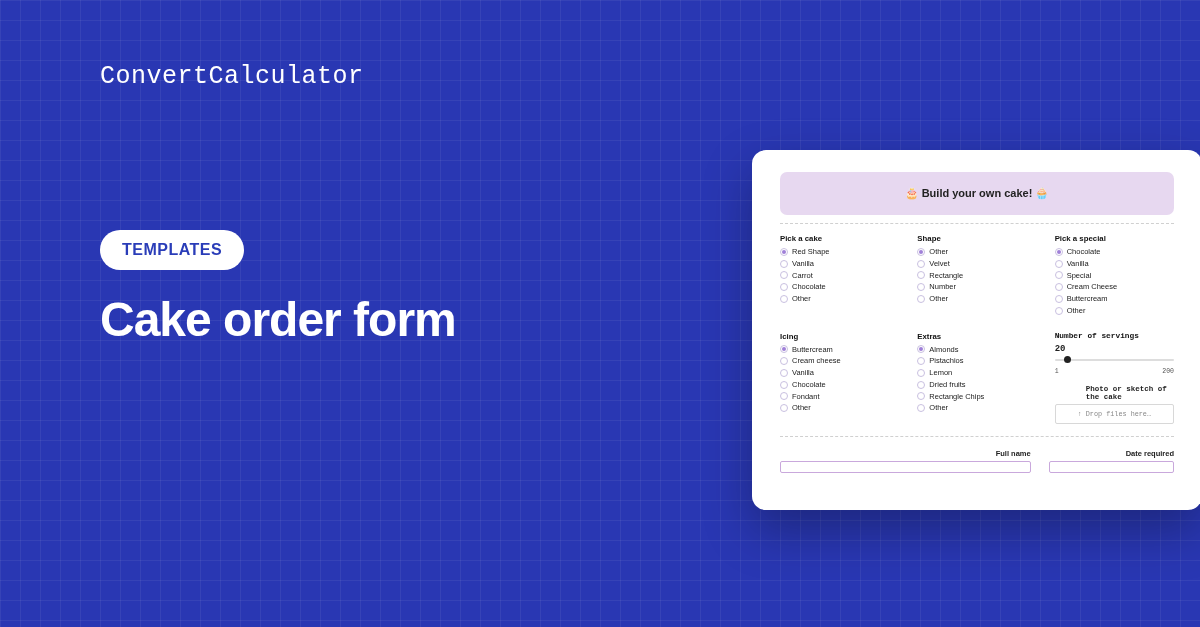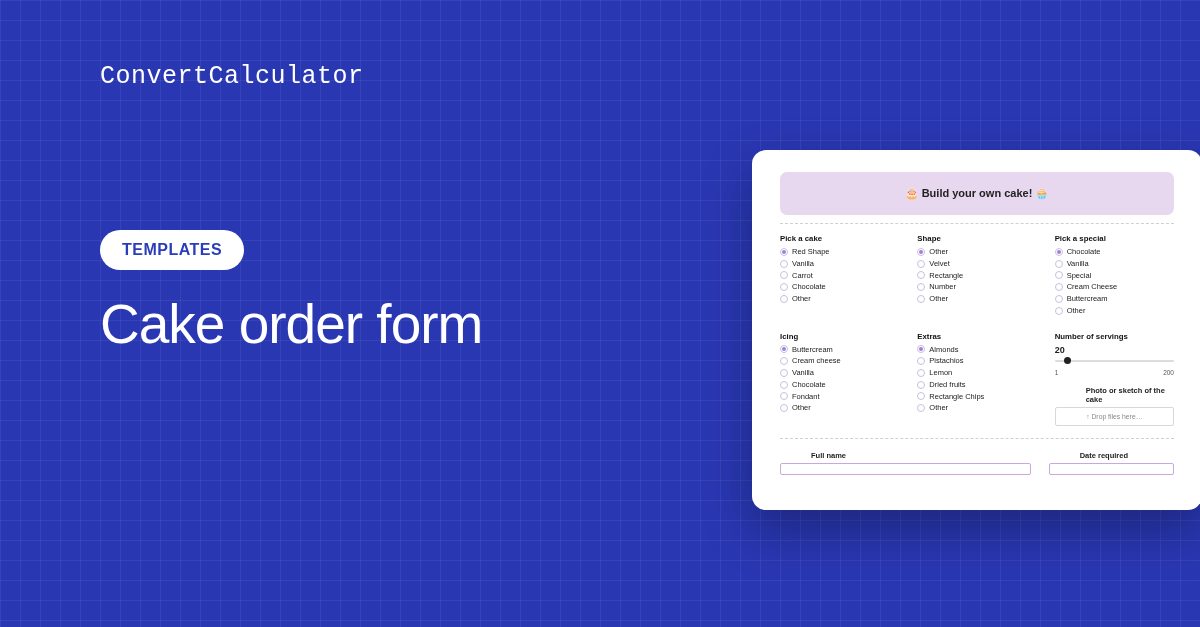--- a/index.html
+++ b/index.html
@@ -33,22 +33,22 @@
     background: #ffffff;
     color: #2a3db8;
     font-weight: 800;
     font-size: 16px;
     letter-spacing: 0.5px;
     padding: 11px 22px;
     border-radius: 999px;
     margin-bottom: 22px;
   }
   .headline {
-    font-size: 55px;
-    font-weight: 400;
+    font-size: 48px;
+    font-weight: 700;
     letter-spacing: -1px;
     color: #fff;
   }
   .preview-card {
     position: absolute;
     top: 150px;
     left: 752px;
     width: 450px;
     height: 360px;
     background: #fff;
@@ -102,21 +102,21 @@
     align-items: center;
     justify-content: center;
     flex-shrink: 0;
   }
   .radio-outer.selected .radio-inner {
     width: 4px;
     height: 4px;
     background: #a080d8;
     border-radius: 50%;
   }
-  .col3-stack > div { margin-bottom: 10px; }
+  .col3-stack > div { margin-bottom: 10px; font-family: Liberation Mono, monospace; }
   .col3-stack > div:last-child { margin-bottom: 0; }
   .servings-value {
     font-weight: 700;
     font-size: 9px;
     margin: 2px 0 1px 0;
   }
   .slider-wrap { position: relative; height: 14px; }
   .slider-track {
     position: absolute;
     top: 4px; left: 0; right: 0;
@@ -159,20 +159,21 @@
     padding: 4px 5px;
     font-size: 6.8px;
     color: #b9a8c9;
     min-height: 22px;
   }
   .bottom-row {
     display: grid;
     grid-template-columns: 2fr 1fr;
     column-gap: 18px;
     margin-top: 12px;
+    text-align: right;
   }
   .bottom-hr {
     border: none;
     border-top: 1px dashed #d0d0d0;
     margin-top: 12px;
   }
   .input-outline {
     border: 1.2px solid #c9a8dc;
     border-radius: 2px;
     height: 12px;

